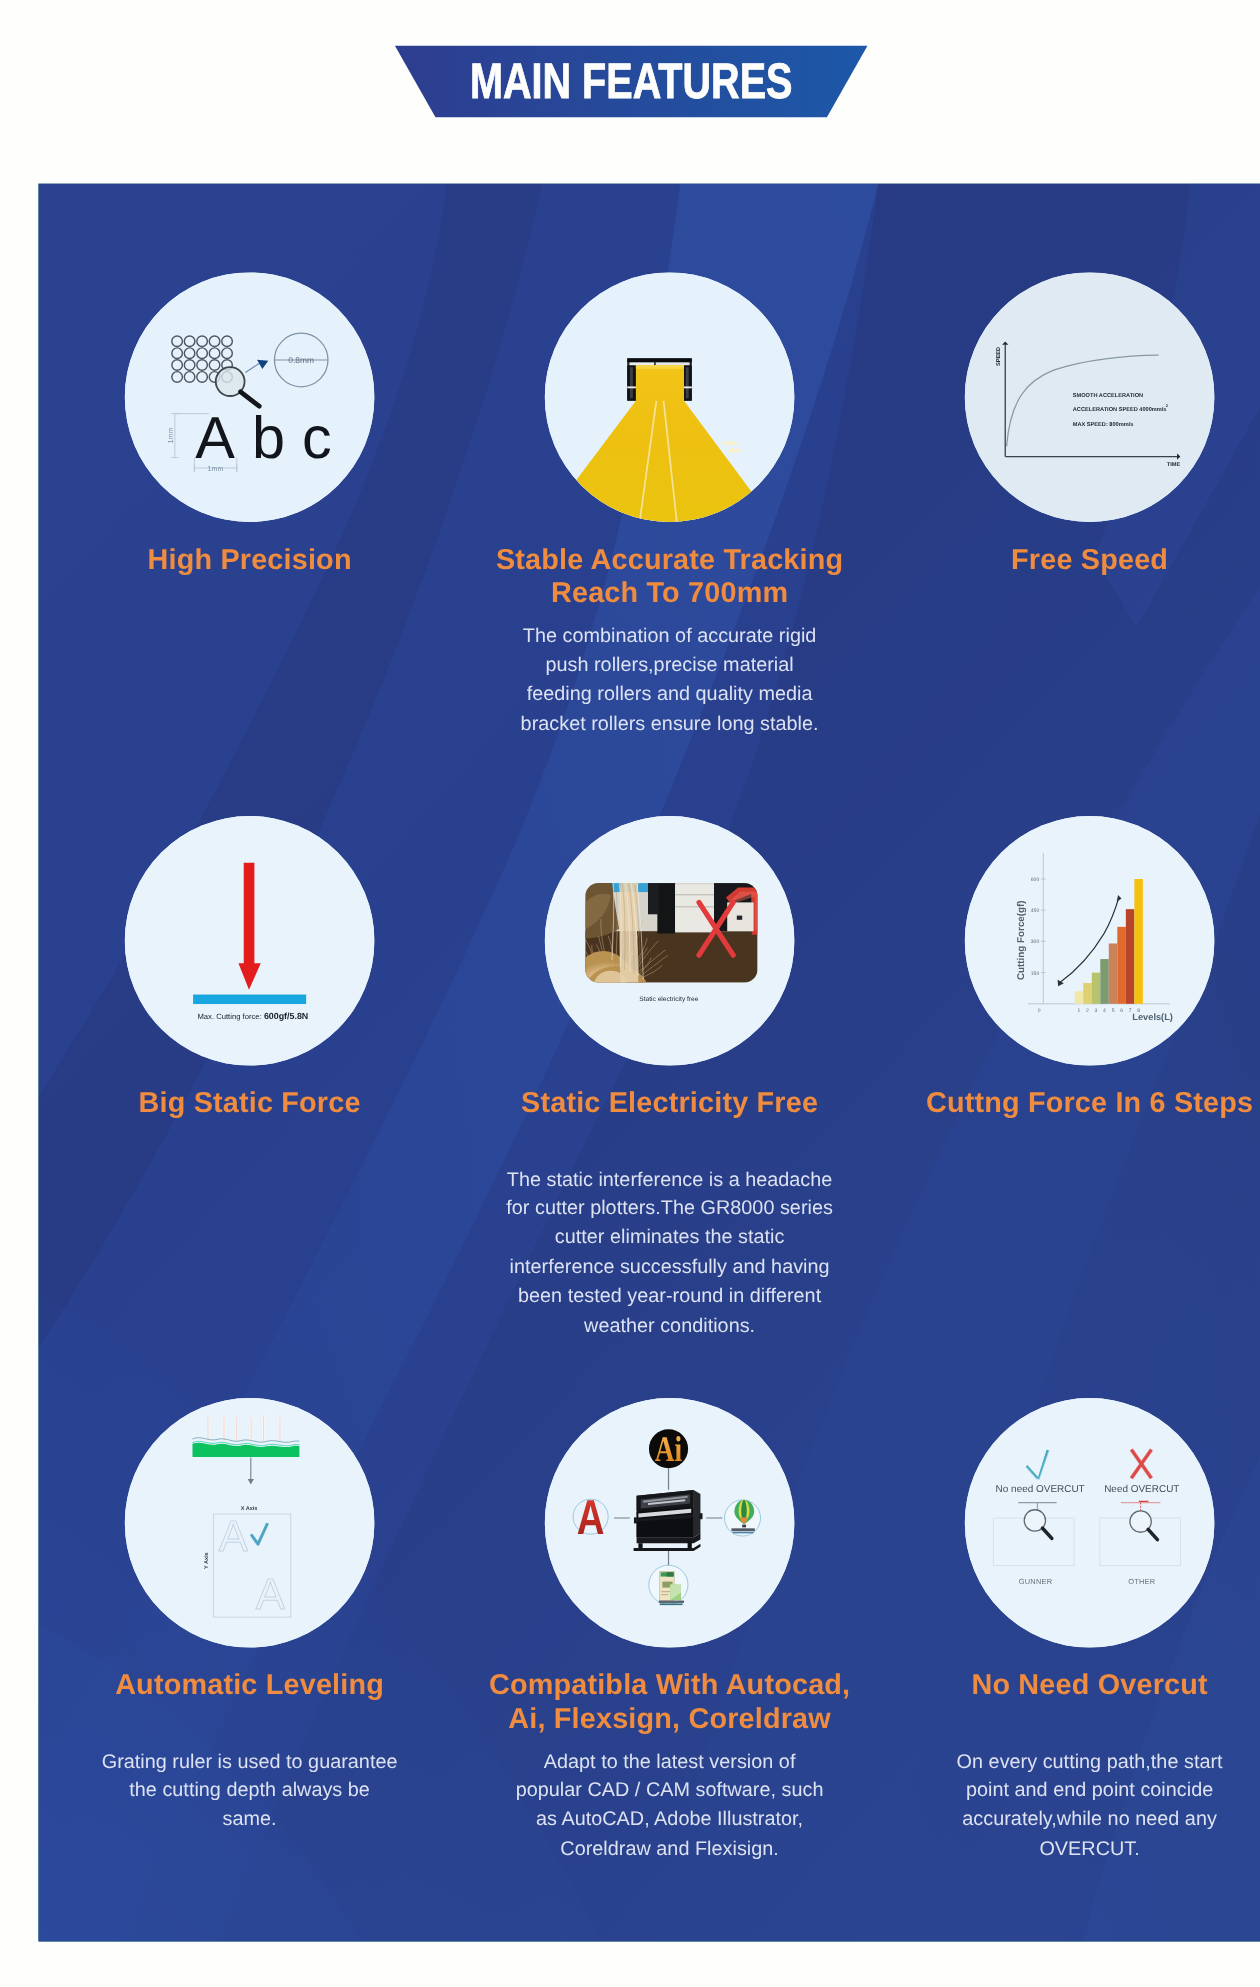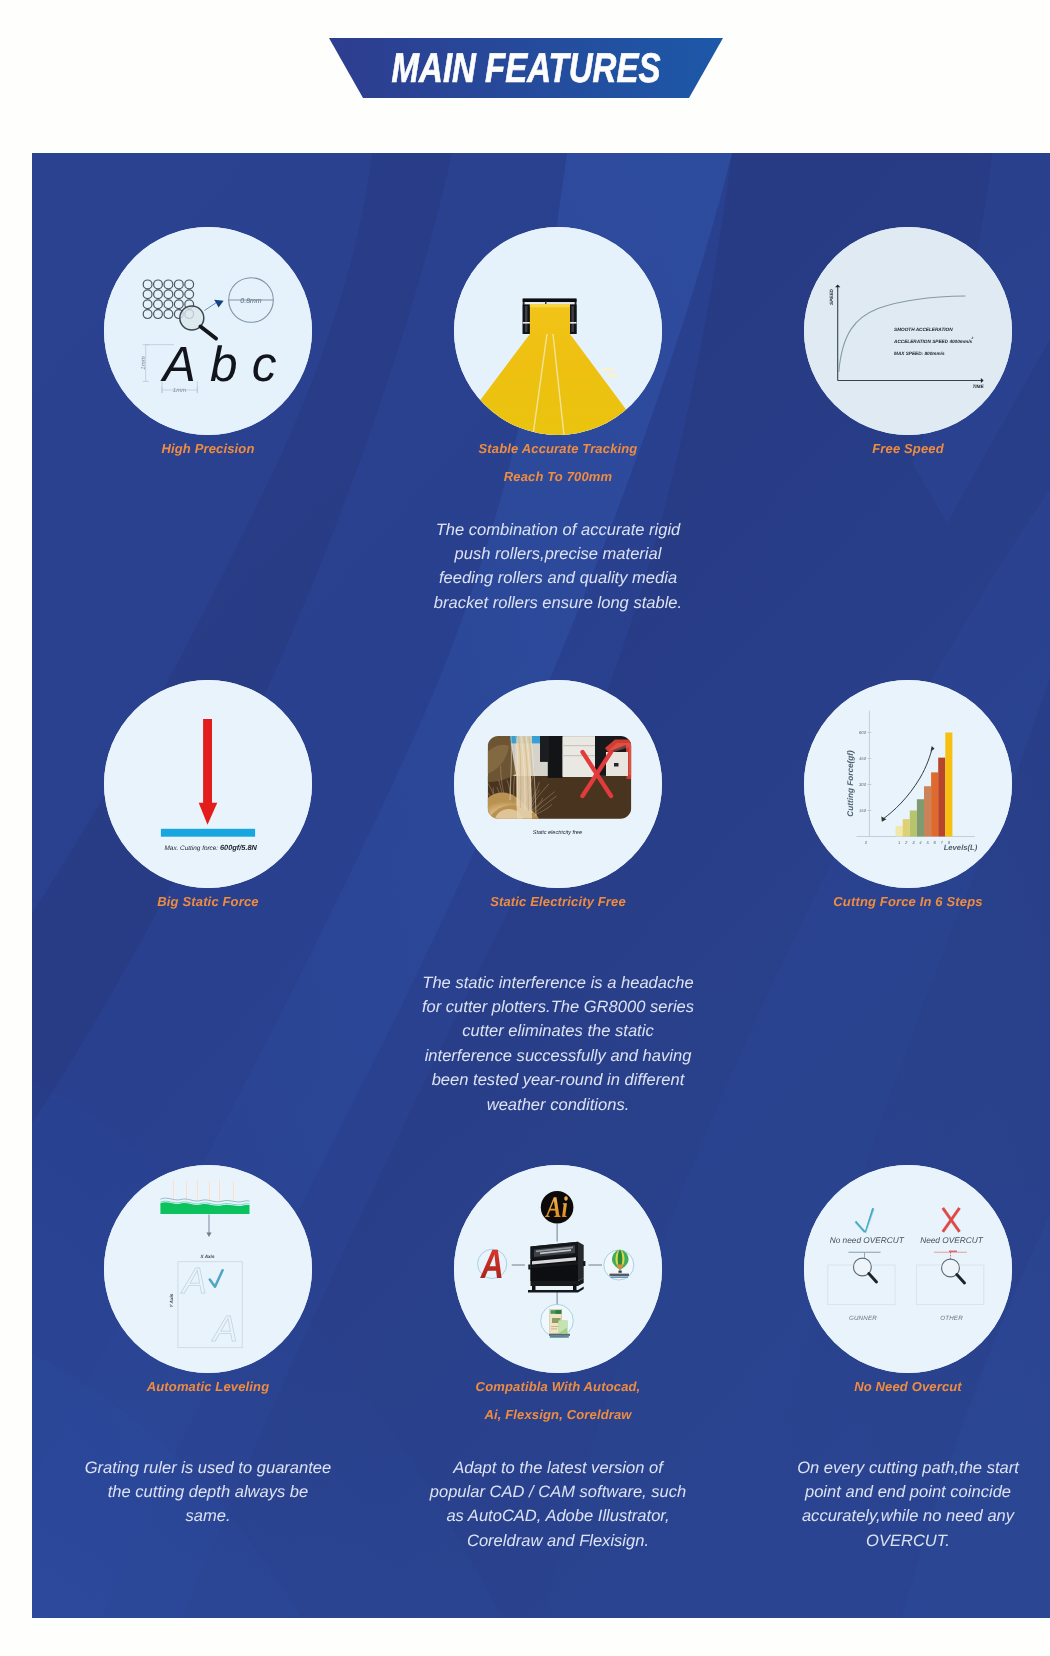--- a/index.html
+++ b/index.html
@@ -1,29 +1,29 @@
 <!DOCTYPE html>
 <html><head>
 <meta charset="utf-8">
 <style>
   html,body{margin:0;padding:0;}
   body{width:1050px;height:1656px;background:#fefefd;font-family:"Liberation Sans",sans-serif;overflow:hidden;position:relative;-webkit-font-smoothing:antialiased;text-rendering:geometricPrecision;}
-  #root{position:absolute;left:0;top:0;width:1050px;height:1656px;font-style:italic;}
+  #root{position:absolute;left:0;top:0;width:1050px;height:1656px;}
   .header{position:absolute;left:0;top:0;width:1050px;height:153px;background:#fefefd;}
   .banner{position:absolute;left:329px;top:38px;width:394px;height:60px;}
   .banner svg{display:block;position:absolute;left:0;top:0;}
   .banner-text{position:absolute;left:0;top:0px;width:394px;height:60px;display:flex;align-items:center;justify-content:center;
      color:#fdfdfb;font-size:41.5px;font-weight:bold;letter-spacing:0px;font-family:"Liberation Sans",sans-serif;
      transform:scaleX(0.795);transform-origin:center;-webkit-text-stroke:0.7px #fdfdfb;}
   .blue{position:absolute;left:0;top:153px;width:1050px;height:1465px;overflow:hidden;background:#0c4a6e;margin-left:32px;}
   .bgsvg{position:absolute;left:0;top:0;}
   .cell{position:absolute;width:330px;text-align:center;}
   .circ{width:208px;height:208px;border-radius:50%;background:#e6f2fb;margin:0 auto;position:relative;}
   .circ svg{position:absolute;left:0;top:0;}
-  .ttl{color:#ef8c3f;font-size:13px;font-weight:bold;line-height:27.8px;letter-spacing:0.15px;position:absolute;left:0;width:330px;top:208px;}
+  .ttl{color:#ef8c3f;font-size:24px;font-weight:bold;line-height:27.8px;letter-spacing:0.15px;position:absolute;left:0;width:330px;top:226px;}
   .desc{color:#dce2f1;font-size:16.5px;line-height:24.4px;letter-spacing:0.02px;white-space:nowrap;position:absolute;left:0;width:330px;top:290.5px;}
 </style>
 </head>
 <body>
 
 <div id="root">
 <div class="header">
   <div class="banner">
     <svg width="394" height="60" viewBox="0 0 394 60">
       <defs>

